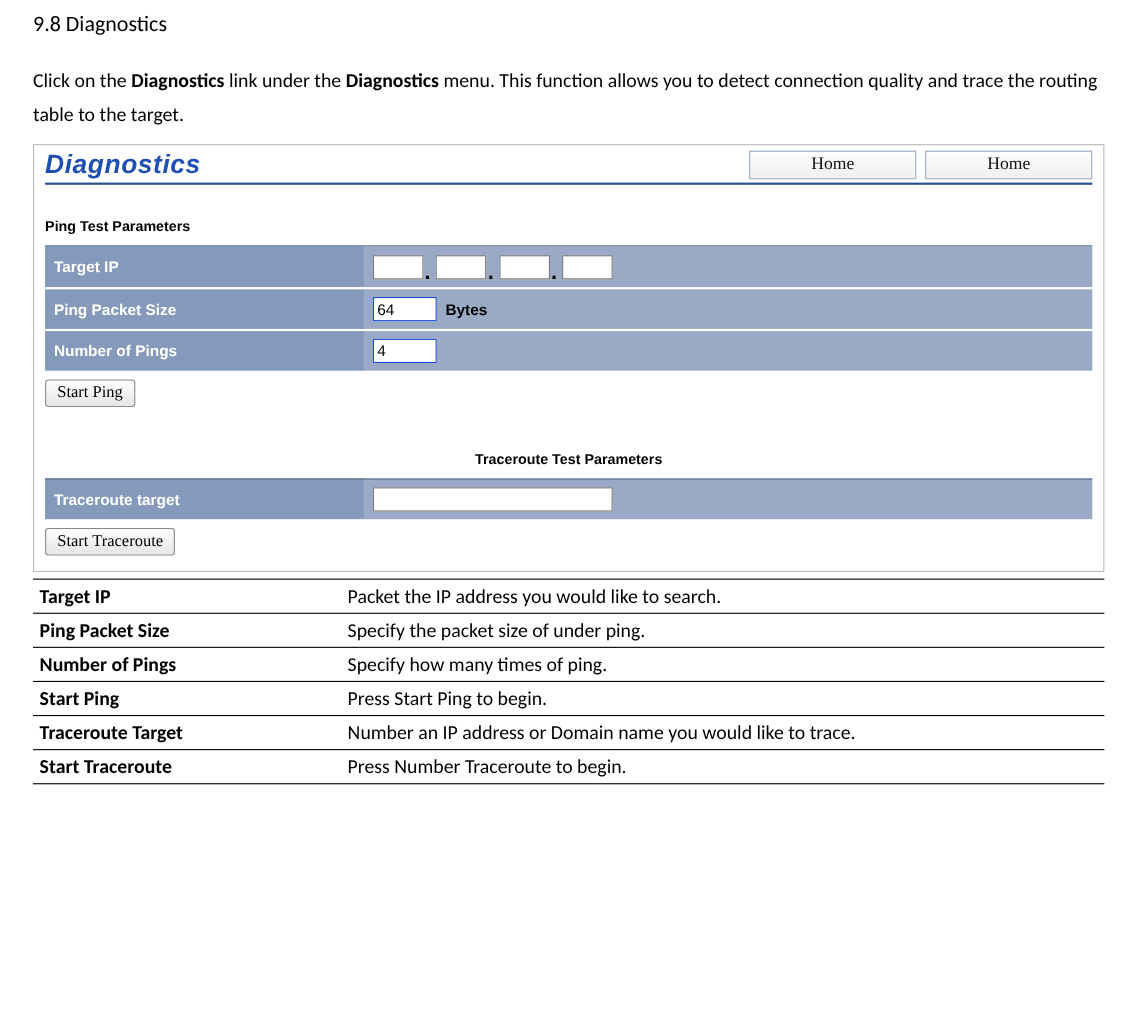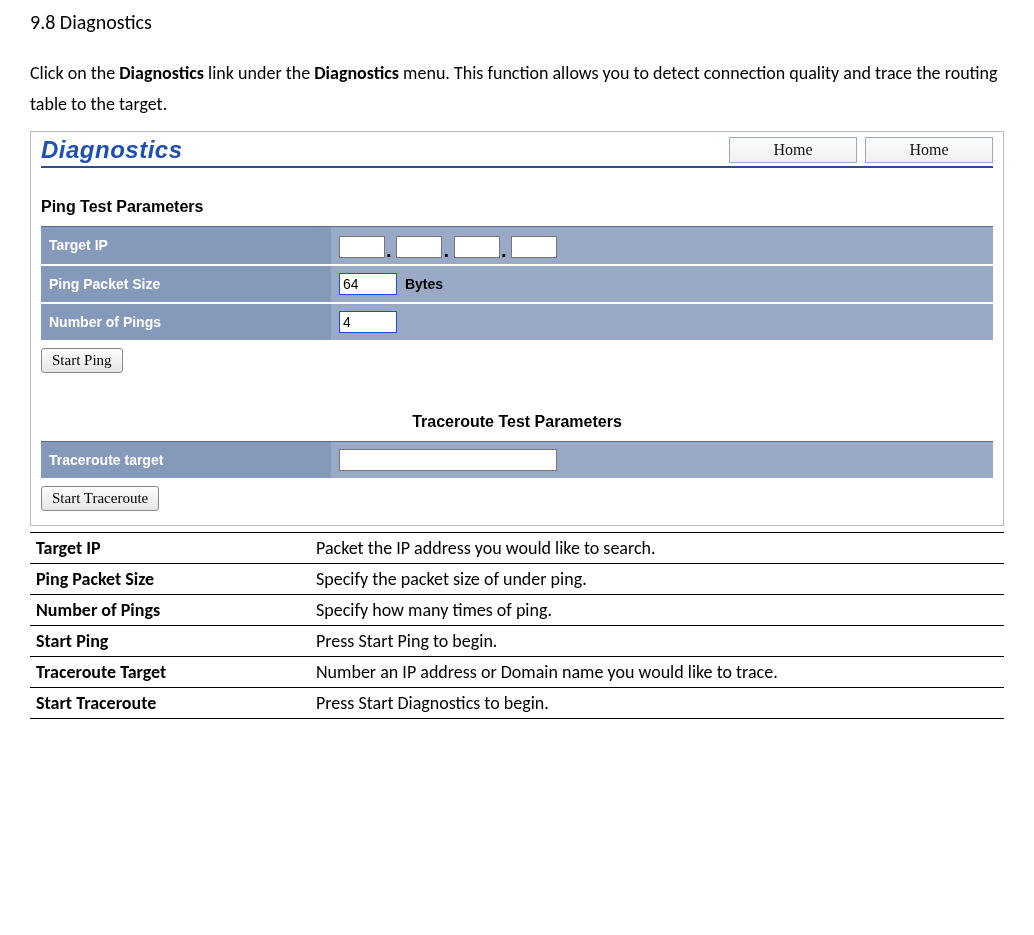--- a/index.html
+++ b/index.html
@@ -41,35 +41,35 @@
     }
     .diag-title {
       font-size: 24px;
       font-weight: bold;
       font-style: italic;
       color: #1f4fb0;
       flex: 1;
       letter-spacing: 0.5px;
     }
     .nav-btn {
-      width: 128px;
+      width: 152px;
       height: 26px;
       background: linear-gradient(#fdfdfd, #f0f0f0);
       border: 1px solid #9aaac0;
       font-family: "Times New Roman", serif;
       font-size: 16px;
       color: #111;
       text-align: center;
       line-height: 24px;
       margin-left: 8px;
       cursor: pointer;
     }
     .sub-heading {
       font-weight: bold;
-      font-size: 16px;
+      font-size: 13px;
       margin: 8px 0 10px 0;
       color: #000;
     }
     .param-table {
       width: 100%;
       border-collapse: collapse;
       border-top: 1px solid #556a8c;
     }
     .param-table tr {
       background: #9aaac6;
@@ -228,16 +228,16 @@
   <tr>
         <td class="term">Start Ping</td>
         <td>Press Start Ping to begin.</td>
       </tr>
   <tr>
         <td class="term">Traceroute Target</td>
         <td>Number an IP address or Domain name you would like to trace.</td>
       </tr>
   <tr>
         <td class="term">Start Traceroute</td>
-        <td>Press Start Diagnostics to begin.</td>
+        <td>Press Number Traceroute to begin.</td>
       </tr>
 </tbody>
   </table>
 
 </body></html>

